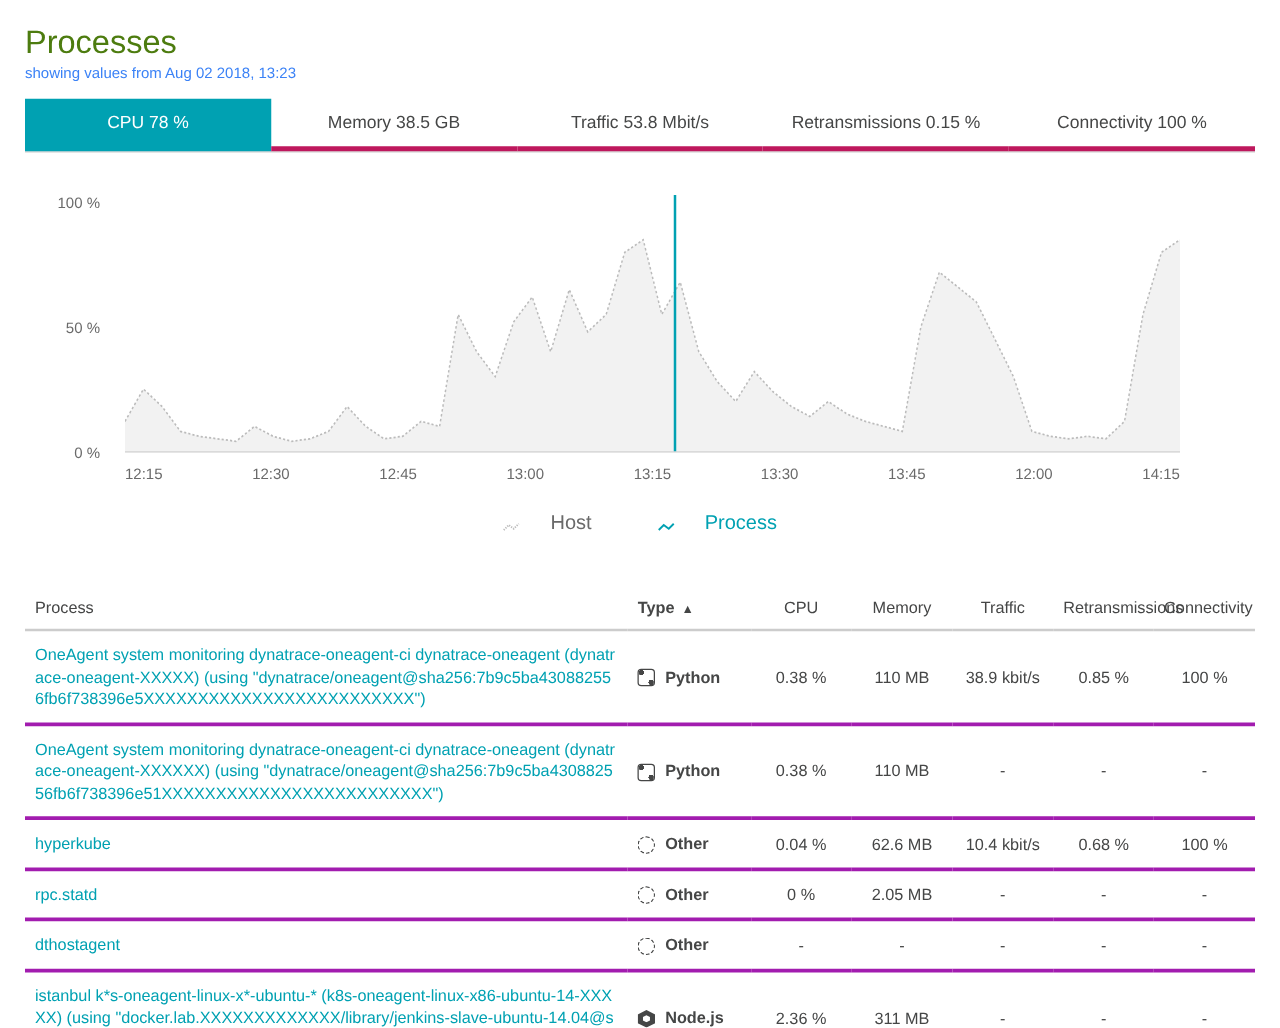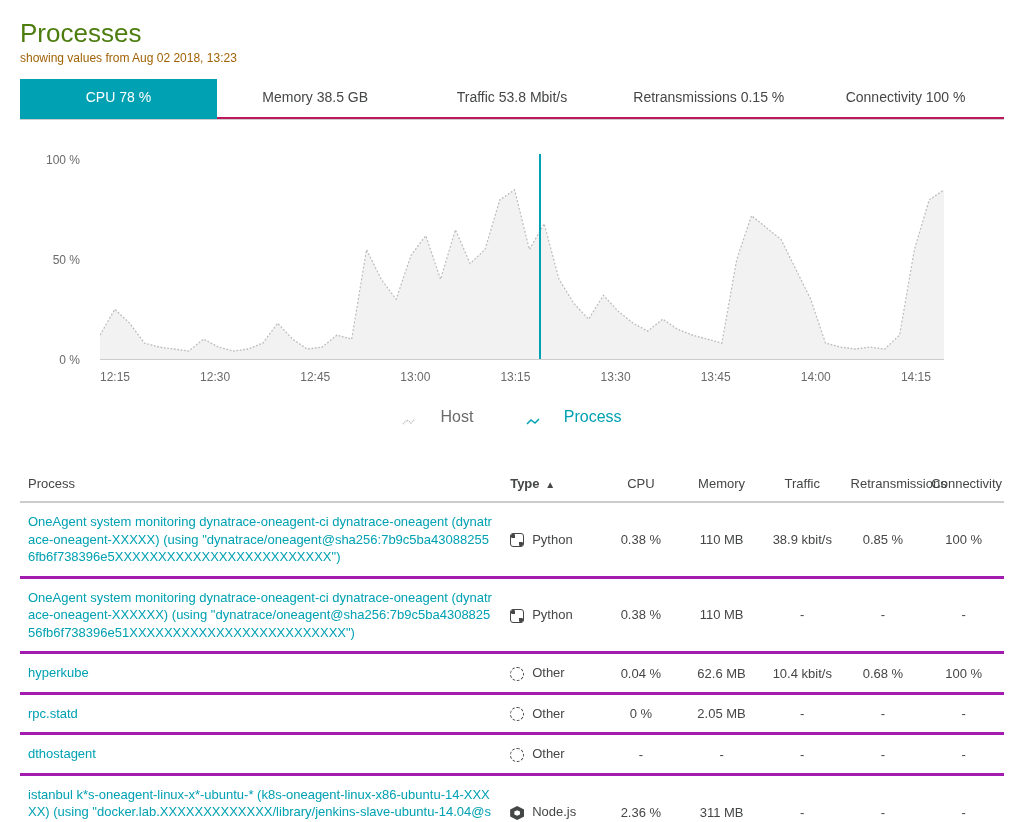--- a/index.html
+++ b/index.html
@@ -1,43 +1,43 @@
 <!DOCTYPE html>
 <html><head>
 <meta charset="utf-8">
 <style>
 * { box-sizing: border-box; margin: 0; padding: 0; }
 body { font-family: -apple-system, BlinkMacSystemFont, "Segoe UI", Arial, sans-serif; background: #fff; color: #454646; font-size: 14px; padding: 18px 20px 0 20px; }
 h1 { font-weight: 400; font-size: 26px; color: #4d7c0f; }
-.subtitle { font-size: 12px; color: #a16207; margin-top: 2px; }
+.subtitle { font-size: 12px; color: #3b82f6; margin-top: 2px; }
 .tabs { display: flex; margin-top: 14px; border-bottom: 1px solid #ccc; }
 .tab { flex: 1; text-align: center; padding: 10px 0 12px; font-size: 14px; color: #454646; cursor: pointer; border-bottom: 2px solid transparent; position: relative; }
 .tab.active { background: #00a1b2; color: #fff; }
-.tab:not(.active) { border-bottom: 2px solid #be185d; }
+.tab:not(.active) { border-bottom: 4px solid #be185d; }
 .chart-wrap { margin-top: 40px; position: relative; height: 240px; padding-left: 80px; padding-right: 60px; }
 .y-axis { position: absolute; left: 0; top: 0; bottom: 40px; width: 70px; }
 .y-tick { position: absolute; right: 10px; font-size: 12px; color: #6a6a6a; transform: translateY(-50%); }
 .plot { position: absolute; left: 80px; right: 60px; top: 0; bottom: 40px; border-bottom: 1px solid #ccc; }
 .plot svg { width: 100%; height: 100%; display: block; }
 .marker { position: absolute; top: -6px; bottom: 0; width: 2px; background: #00a1b2; }
-.x-axis { position: absolute; left: 80px; right: 73px; bottom: 0; height: 30px; display: flex; justify-content: space-between; }
+.x-axis { position: absolute; left: 80px; right: 60px; bottom: 0; height: 30px; display: flex; justify-content: space-between; }
 .x-tick { font-size: 12px; color: #6a6a6a; }
 .legend { text-align: center; margin-top: 8px; font-size: 16px; color: #6a6a6a; }
 .legend span { margin: 0 12px; }
 .legend .proc { color: #00a1b2; }
 .leg-ico { display: inline-block; width: 14px; height: 10px; margin-right: 4px; vertical-align: middle; }
 table { width: 100%; border-collapse: collapse; margin-top: 40px; table-layout: fixed; }
 th, td { padding: 10px 8px; text-align: left; vertical-align: middle; font-size: 13px; }
 th { border-bottom: 2px solid #ccc; font-weight: 400; color: #454646; font-size: 13px; }
 td { border-bottom: 3px solid #a21caf; }
 th.sorted { font-weight: 700; }
 .sort-arrow { font-size: 10px; margin-left: 2px; }
 th.num, td.num { text-align: center; }
 td.proc a { color: #00a1b2; text-decoration: none; word-break: break-all; font-size: 13px; line-height: 1.35; }
-.type-cell { white-space: nowrap; font-weight: 400; color: #454646; }
+.type-cell { white-space: nowrap; font-weight: 700; color: #454646; }
 .type-ico { display: inline-block; width: 14px; height: 14px; border: 1.5px solid #454646; margin-right: 8px; vertical-align: middle; position: relative; }
 .type-ico.python { border-radius: 2px; background: radial-gradient(circle at 30% 30%, #454646 30%, transparent 32%), radial-gradient(circle at 70% 70%, #454646 30%, transparent 32%); background-size: 7px 7px; background-repeat: no-repeat; background-position: 1px 1px, 6px 6px; border:none; }
 .type-ico.python::before { content:""; position:absolute; inset:0; border:1.5px solid #454646; border-radius:3px; }
 .type-ico.other { border-radius: 50%; border-style: dashed; }
 .type-ico.nodejs { border: none; position: relative; }
 .type-ico.nodejs::before { content:""; position:absolute; inset:0; background:#454646; clip-path: polygon(50% 0, 100% 25%, 100% 75%, 50% 100%, 0 75%, 0 25%); }
 .type-ico.nodejs::after { content:""; position:absolute; left:30%; top:30%; right:30%; bottom:30%; background:#fff; clip-path: polygon(50% 0, 100% 25%, 100% 75%, 50% 100%, 0 75%, 0 25%); }
 col.c-proc { width: 49%; }
 col.c-type { width: 10%; }
 col.c-num { width: 8.2%; }
@@ -70,21 +70,21 @@
     <div class="marker" id="marker" style="left: 52%;"></div>
   </div>
   <div class="x-axis" id="x-axis">
       <span class="x-tick">12:15</span>
       <span class="x-tick">12:30</span>
       <span class="x-tick">12:45</span>
       <span class="x-tick">13:00</span>
       <span class="x-tick">13:15</span>
       <span class="x-tick">13:30</span>
       <span class="x-tick">13:45</span>
-      <span class="x-tick">14:00</span>
+      <span class="x-tick">12:00</span>
       <span class="x-tick">14:15</span>
     </div>
 </div>
 
 <div class="legend">
   <span><span class="leg-ico"><svg width="14" height="10">
           <path d="M1 7 L5 3 L9 6 L13 2" stroke="#bbb" stroke-width="1.5" stroke-dasharray="1 1" fill="none"></path>
         </svg></span><span>Host</span></span>
   <span class="proc"><span class="leg-ico"><svg width="14" height="10">
           <path d="M1 7 L5 3 L9 6 L13 2" stroke="#00a1b2" stroke-width="1.5" fill="none"></path>

